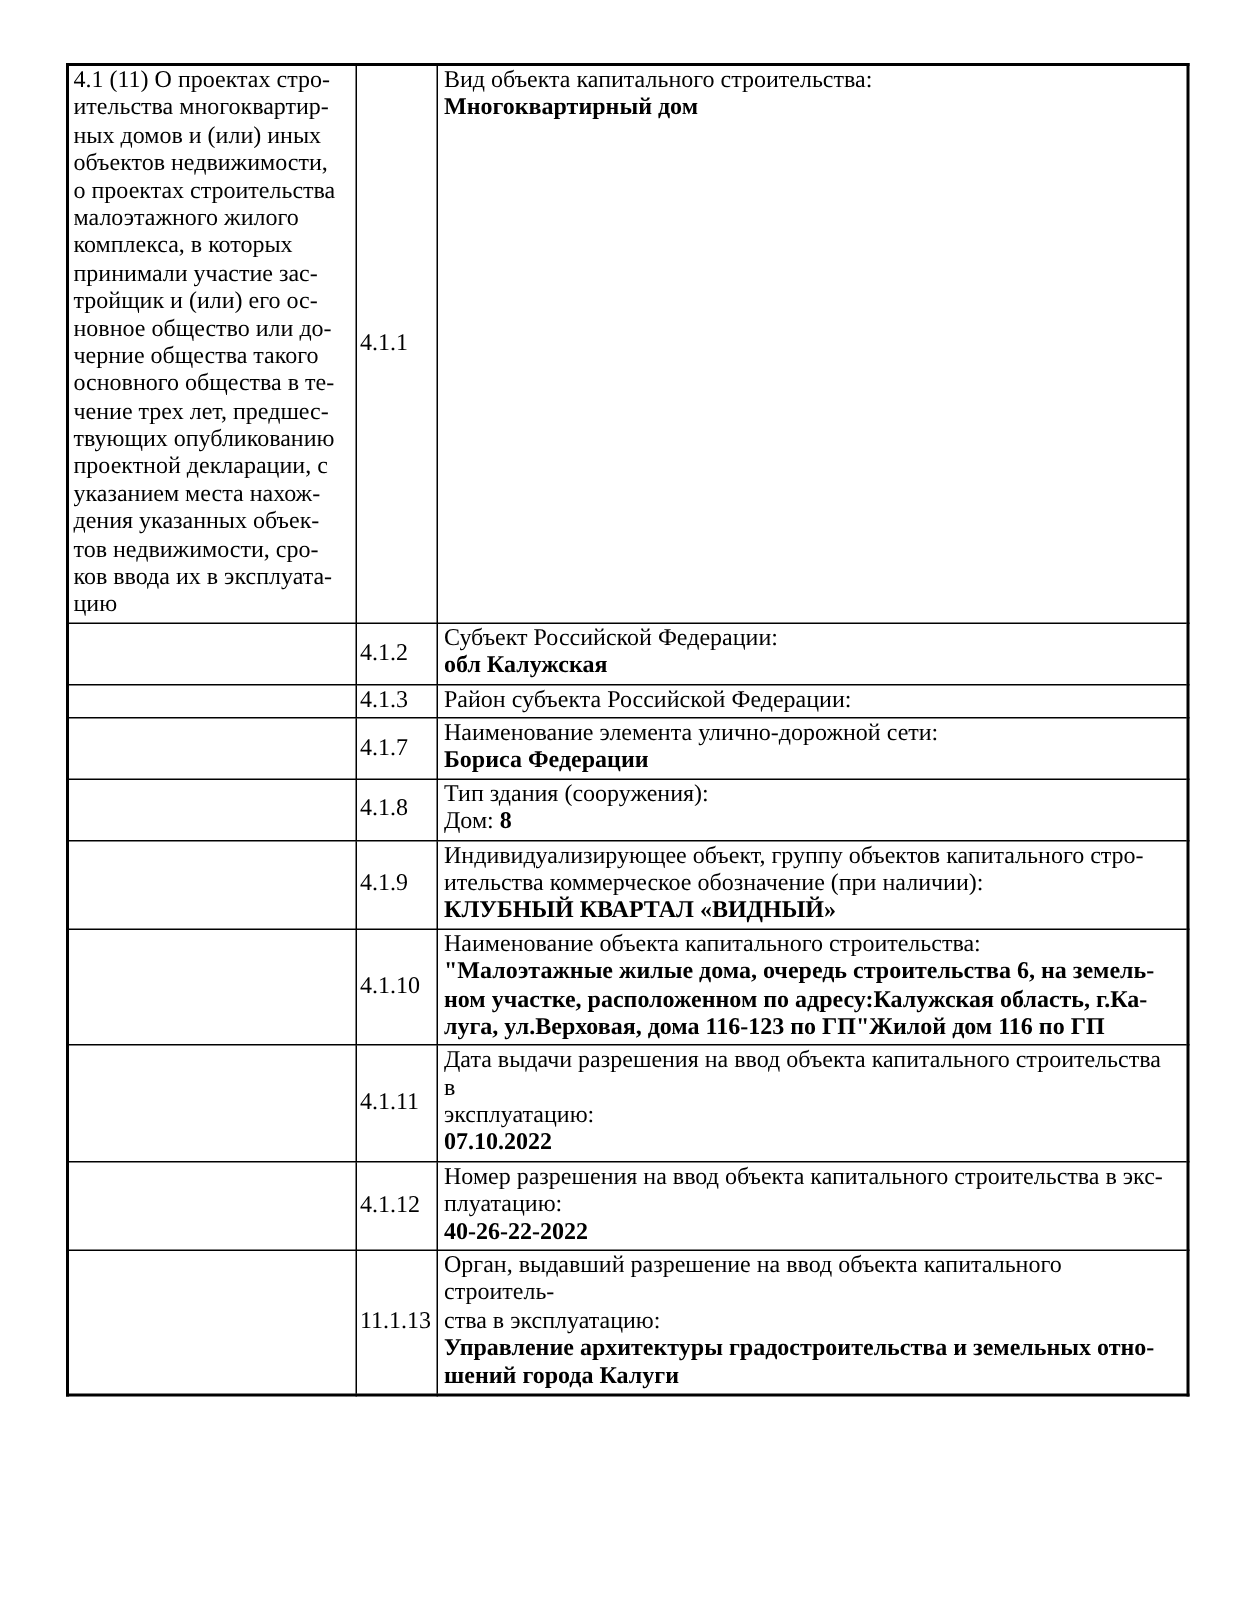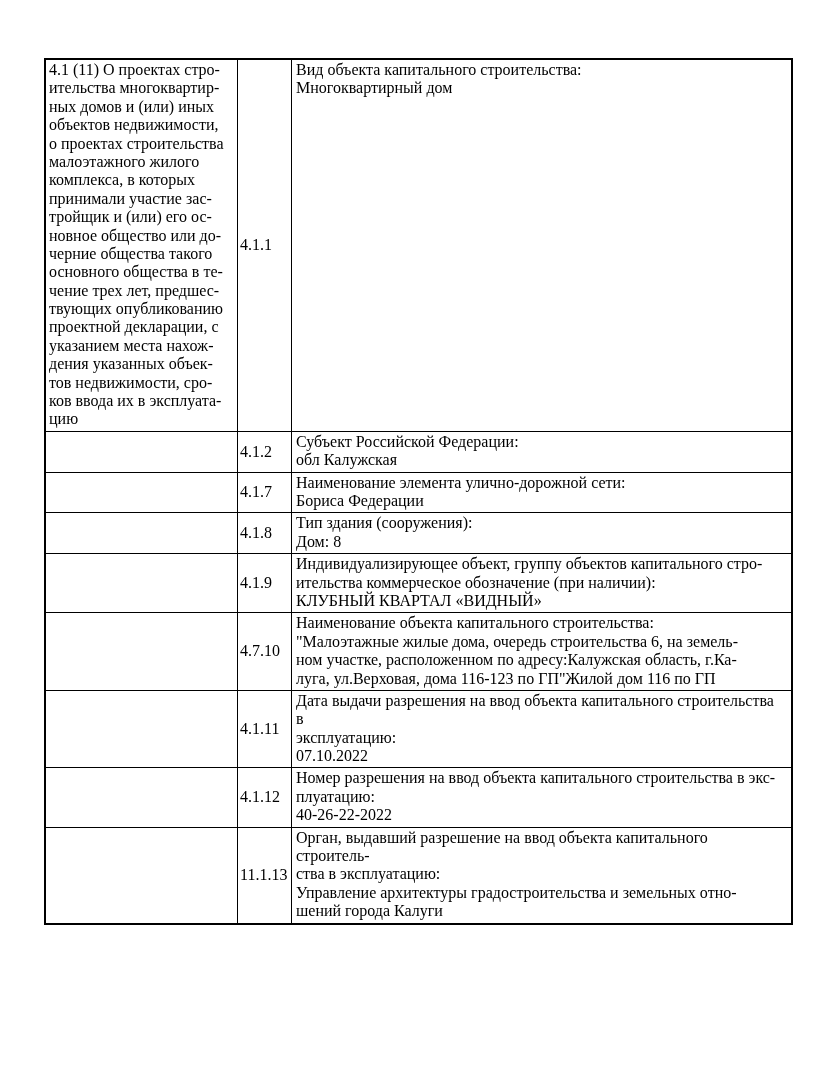--- a/index.html
+++ b/index.html
@@ -9,21 +9,21 @@
     width: 835px;
     height: 1080px;
     background: #ffffff;
     font-family: "Liberation Serif", serif;
     color: #000000;
     overflow: hidden;
   }
   table.doc-table {
     position: absolute;
     left: 44px;
-    top: 58px;
+    top: 42px;
     width: 749px;
     border-collapse: collapse;
     table-layout: fixed;
     border: 2px solid #000000;
   }
   .doc-table td {
     border: 1.5px solid #000000;
     font-size: 16px;
     line-height: 1.15;
     vertical-align: top;
@@ -36,21 +36,21 @@
     padding: 1px 2px 2px 3px;
   }
   td.cell-num {
     width: 50px;
     vertical-align: middle;
     padding: 1px 1px 1px 2px;
     white-space: nowrap;
   }
   td.cell-content { }
   .seg { white-space: pre-line; }
-  .seg.bold { font-weight: normal; }
+  .seg.bold { font-weight: bold; }
 </style>
 </head>
 <body>
 
 <div class="page">
   <table class="doc-table">
     <tbody>
         <tr>
           <td class="cell-left">4.1 (11) О проектах стро-
 ительства многоквартир-
@@ -77,40 +77,45 @@
 </span><span class="seg bold">Многоквартирный дом</span></td>
         </tr>
         <tr>
           <td class="cell-left"></td>
           <td class="cell-num">4.1.2</td>
           <td class="cell-content"><span class="seg">Субъект Российской Федерации:
 </span><span class="seg bold">обл Калужская</span></td>
         </tr>
         <tr>
           <td class="cell-left"></td>
+          <td class="cell-num">4.1.3</td>
+          <td class="cell-content"><span class="seg">Район субъекта Российской Федерации:</span></td>
+        </tr>
+        <tr>
+          <td class="cell-left"></td>
           <td class="cell-num">4.1.7</td>
           <td class="cell-content"><span class="seg">Наименование элемента улично-дорожной сети:
 </span><span class="seg bold">Бориса Федерации</span></td>
         </tr>
         <tr>
           <td class="cell-left"></td>
           <td class="cell-num">4.1.8</td>
           <td class="cell-content"><span class="seg">Тип здания (сооружения):
 Дом: </span><span class="seg bold">8</span></td>
         </tr>
         <tr>
           <td class="cell-left"></td>
           <td class="cell-num">4.1.9</td>
           <td class="cell-content"><span class="seg">Индивидуализирующее объект, группу объектов капитального стро-
 ительства коммерческое обозначение (при наличии):
 </span><span class="seg bold">КЛУБНЫЙ КВАРТАЛ «ВИДНЫЙ»</span></td>
         </tr>
         <tr>
           <td class="cell-left"></td>
-          <td class="cell-num">4.7.10</td>
+          <td class="cell-num">4.1.10</td>
           <td class="cell-content"><span class="seg">Наименование объекта капитального строительства:
 </span><span class="seg bold">"Малоэтажные жилые дома, очередь строительства 6, на земель-
 ном участке, расположенном по адресу:Калужская область, г.Ка-
 луга, ул.Верховая, дома 116-123 по ГП"Жилой дом 116 по ГП</span></td>
         </tr>
         <tr>
           <td class="cell-left"></td>
           <td class="cell-num">4.1.11</td>
           <td class="cell-content"><span class="seg">Дата выдачи разрешения на ввод объекта капитального строительства в
 эксплуатацию:

